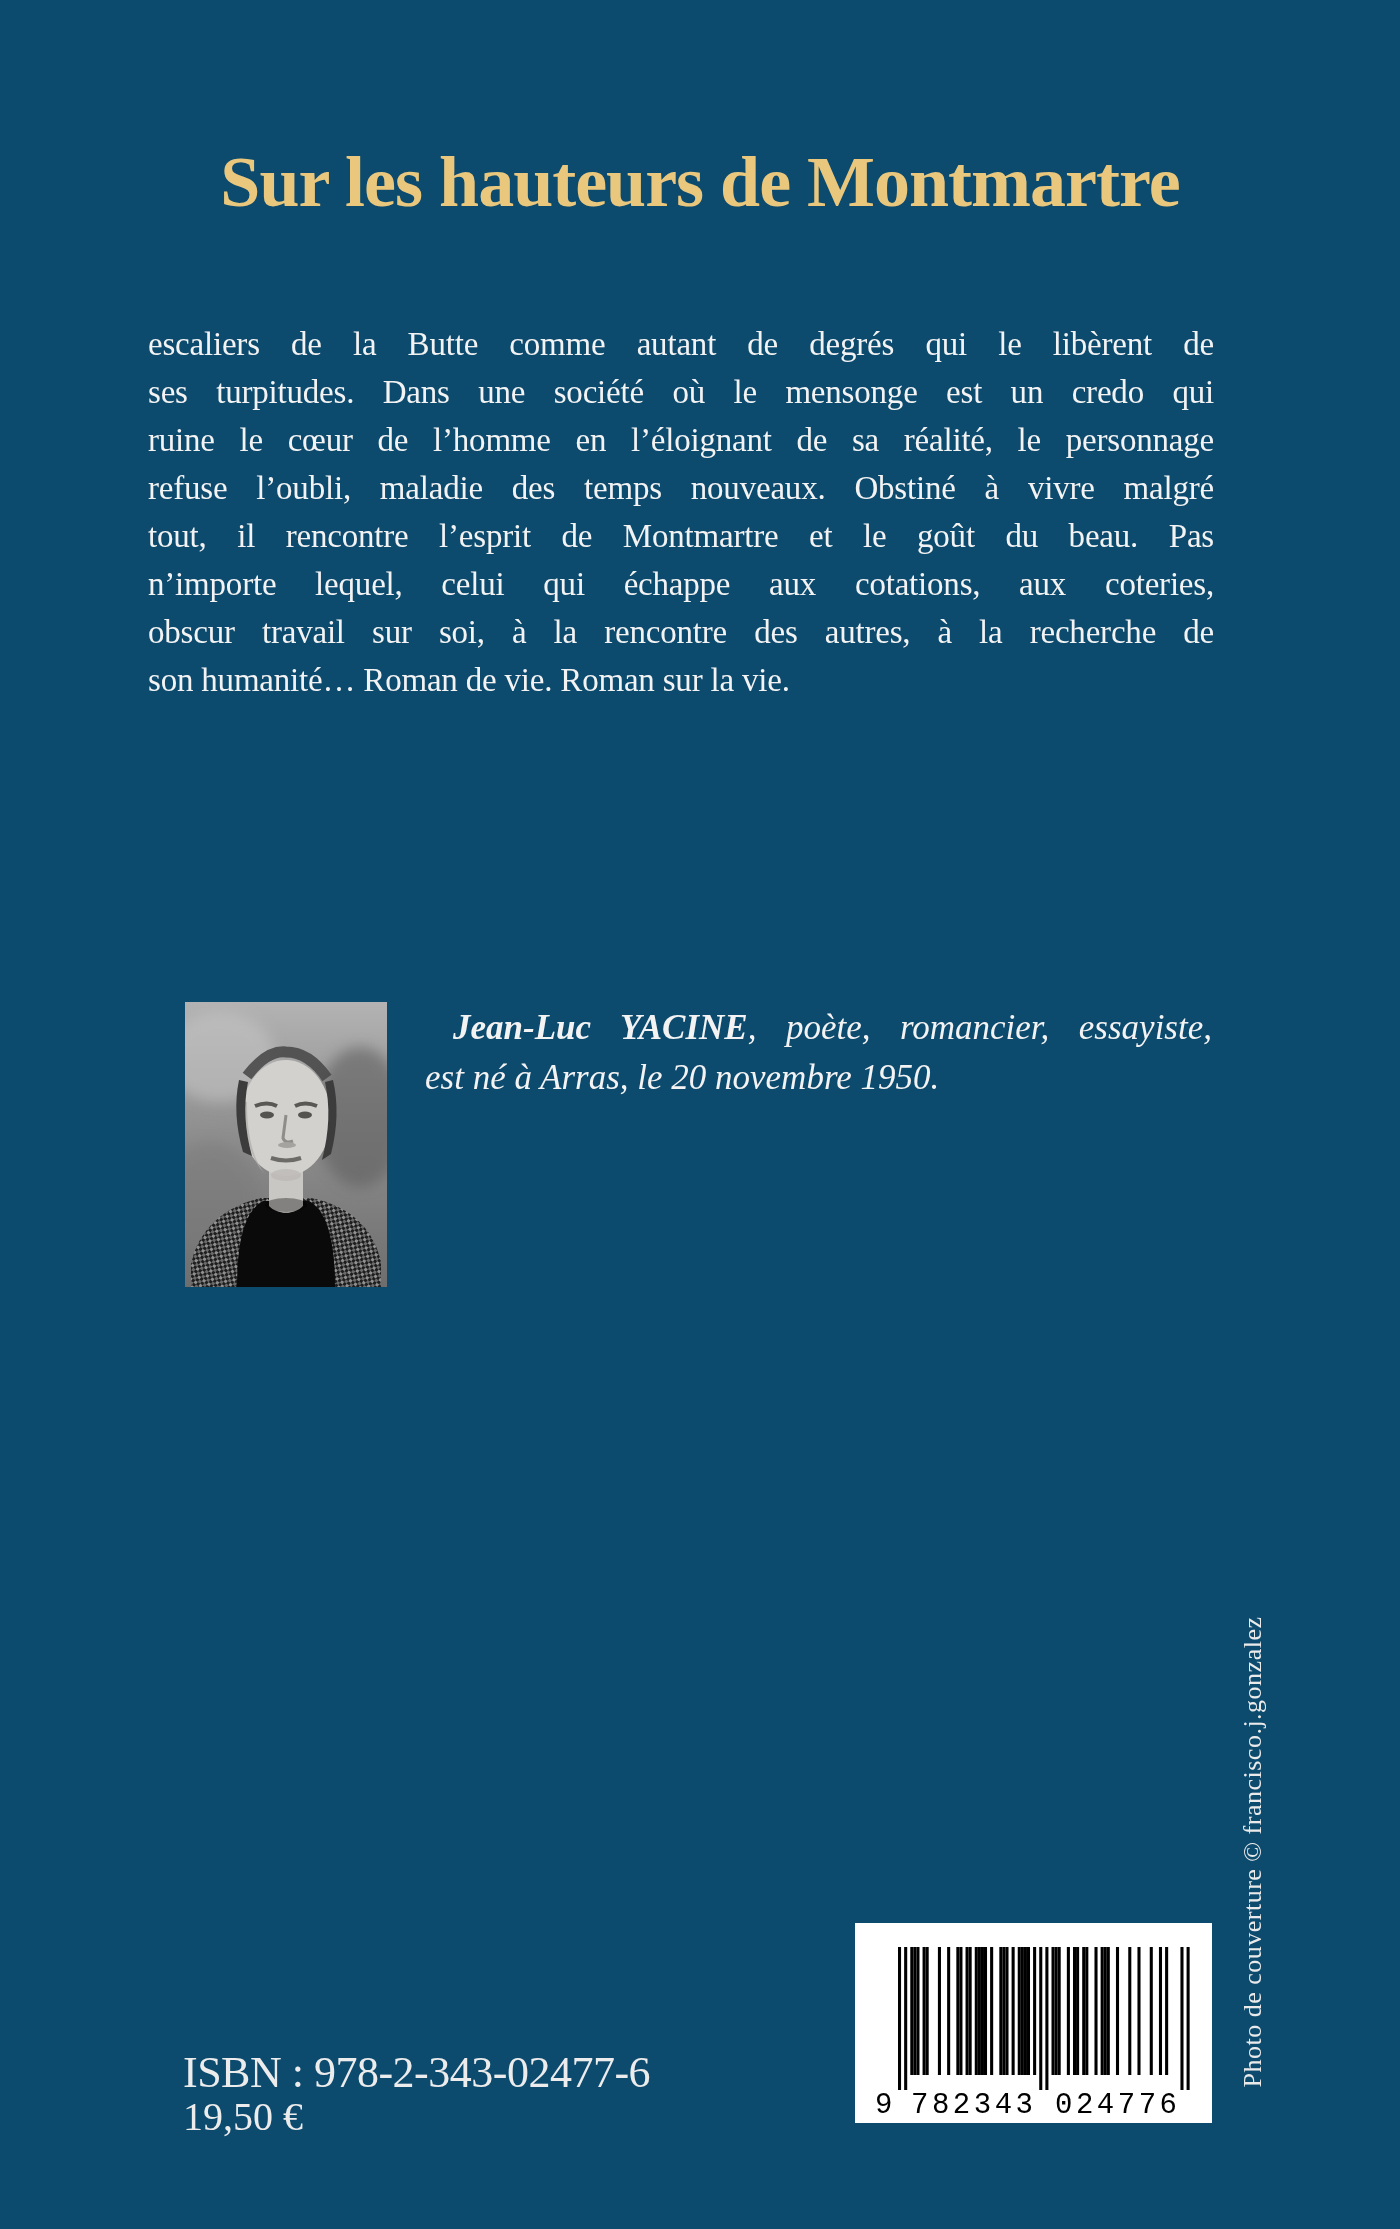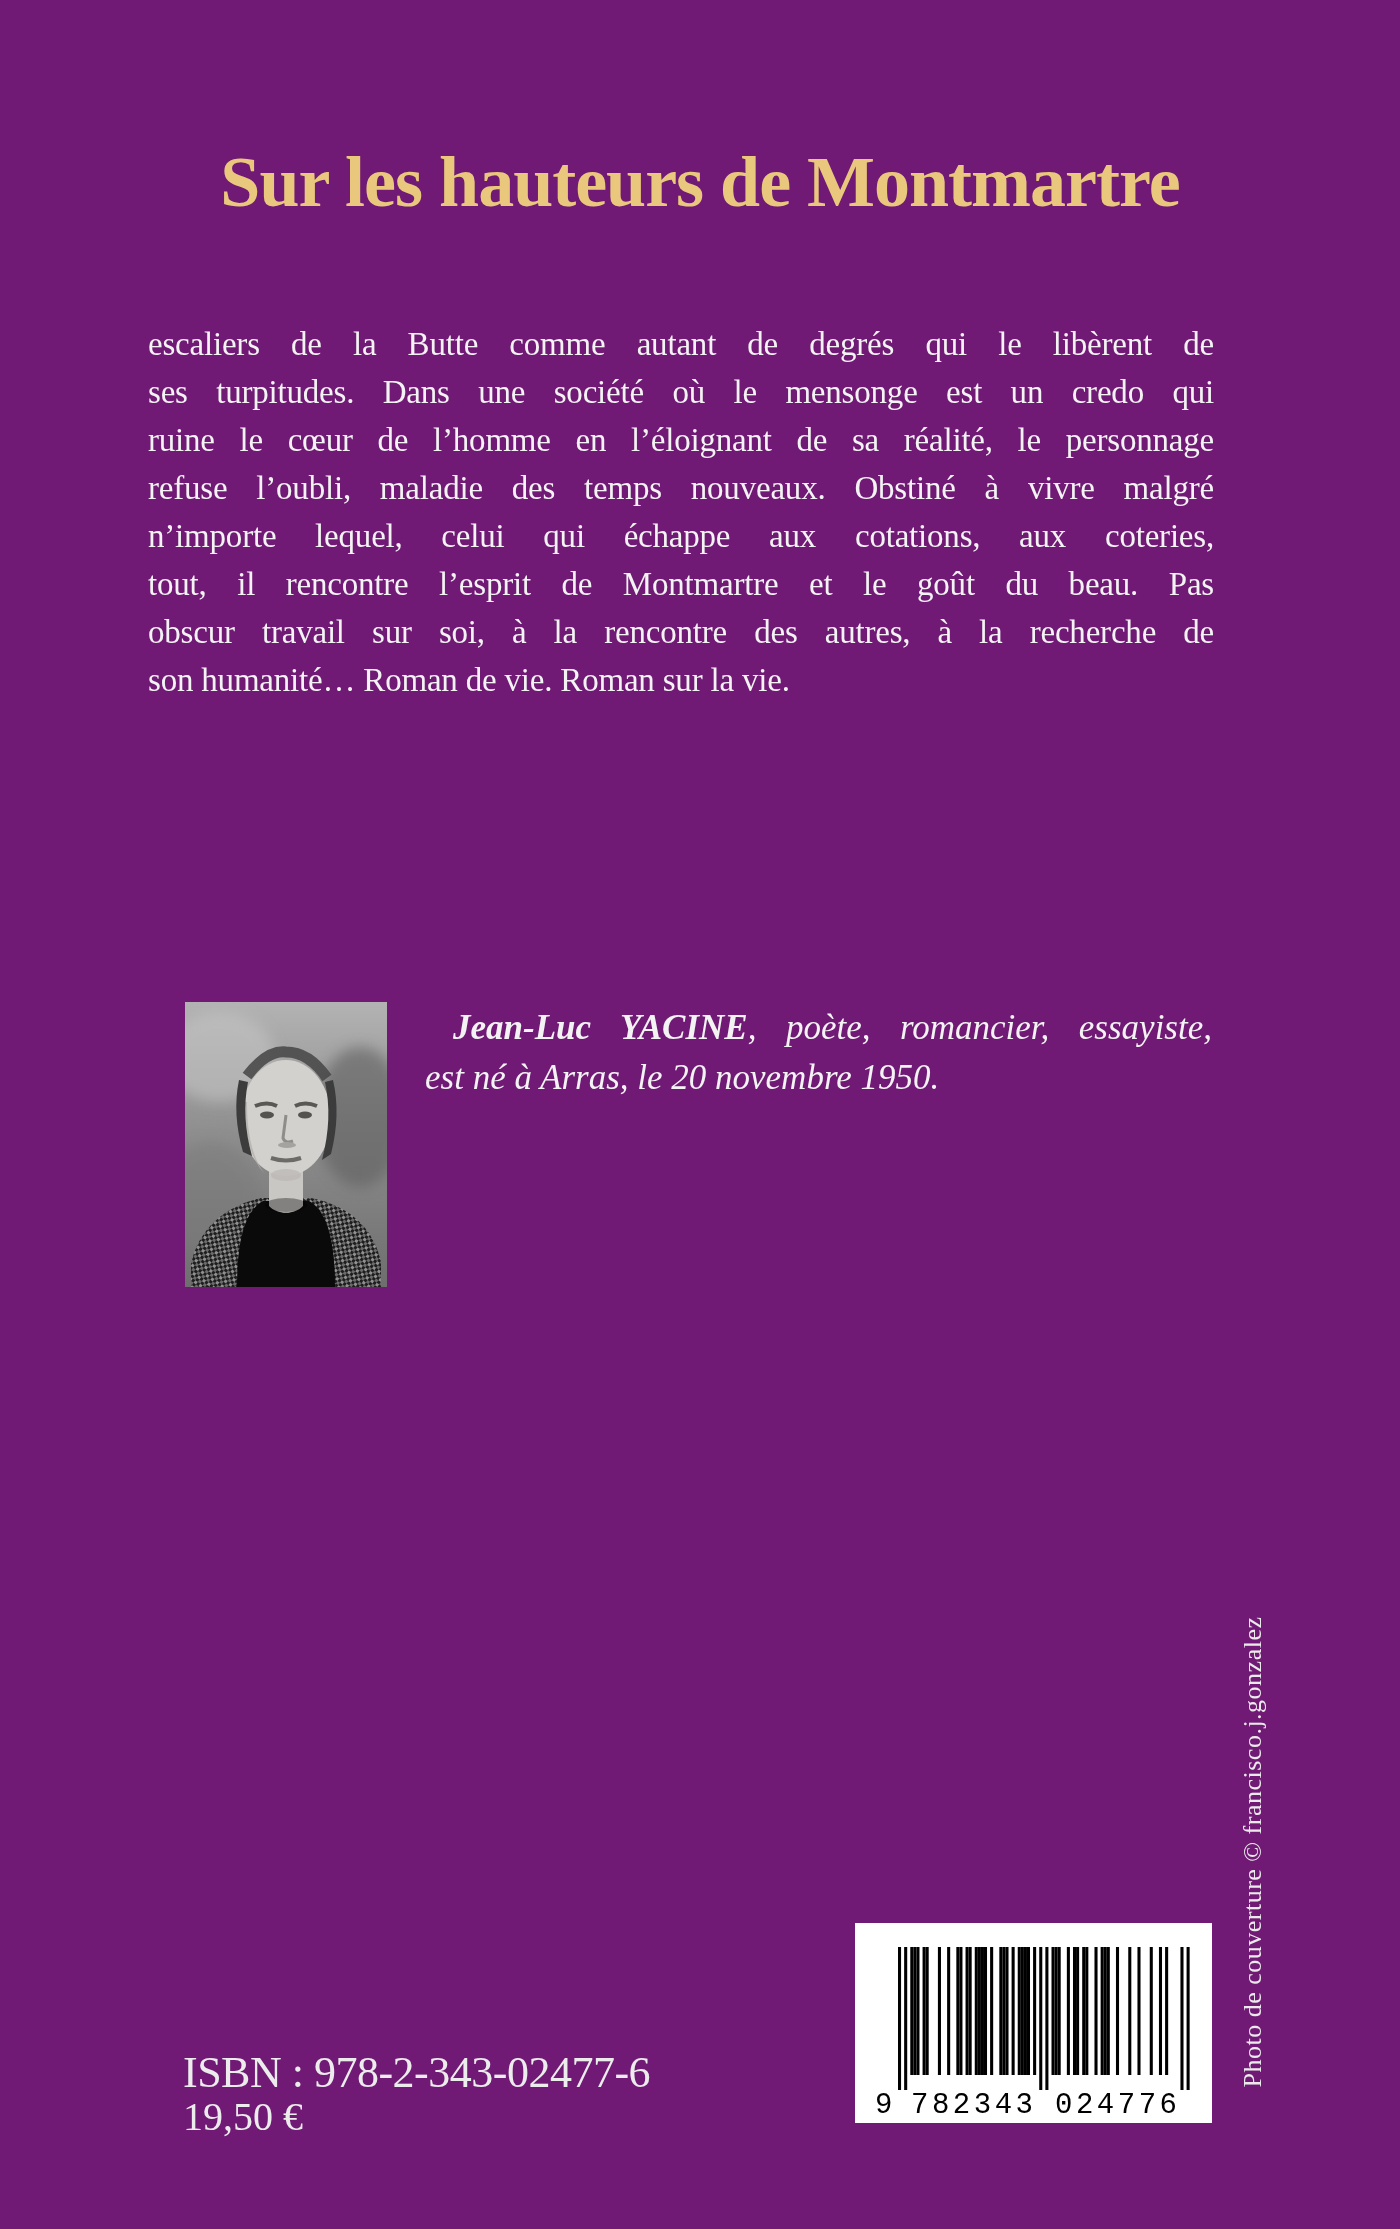--- a/index.html
+++ b/index.html
@@ -1,19 +1,19 @@
 <!DOCTYPE html>
 <html><head>
 <meta charset="utf-8">
 <style>
   html,body{margin:0;padding:0;background:#222;}
   .cover{
     position:relative;
     width:1400px;height:2229px;
-    background:#701a75;
+    background:#0c4a6e;
     font-family:"Liberation Serif", serif;
     overflow:hidden;
   }
   .title{
     position:absolute;
     left:0; top:140px; width:1400px;
     margin:0;
     text-align:center;
     font-size:72px;
     font-weight:bold;
@@ -91,22 +91,22 @@
 
 <div class="cover">
 
   <h1 class="title">Sur les hauteurs de Montmartre</h1>
 
   <div class="synopsis" id="synopsis">
       <div class="syn-line">escaliers de la Butte comme autant de degrés qui le libèrent de</div>
       <div class="syn-line">ses turpitudes. Dans une société où le mensonge est un credo qui</div>
       <div class="syn-line">ruine le cœur de l’homme en l’éloignant de sa réalité, le personnage</div>
       <div class="syn-line">refuse l’oubli, maladie des temps nouveaux. Obstiné à vivre malgré</div>
+      <div class="syn-line">tout, il rencontre l’esprit de Montmartre et le goût du beau. Pas</div>
       <div class="syn-line">n’importe lequel, celui qui échappe aux cotations, aux coteries,</div>
-      <div class="syn-line">tout, il rencontre l’esprit de Montmartre et le goût du beau. Pas</div>
       <div class="syn-line">obscur travail sur soi, à la rencontre des autres, à la recherche de</div>
       <div class="syn-line last">son humanité… Roman de vie. Roman sur la vie.</div>
     </div>
 
   <svg class="portrait" viewBox="0 0 202 285" preserveAspectRatio="none" aria-hidden="true">
     <defs>
       <linearGradient id="pbg" x1="0" y1="0" x2="0" y2="1">
         <stop offset="0" stop-color="#b3b3b3"></stop>
         <stop offset="0.45" stop-color="#8f8f8f"></stop>
         <stop offset="1" stop-color="#6e6e6e"></stop>

